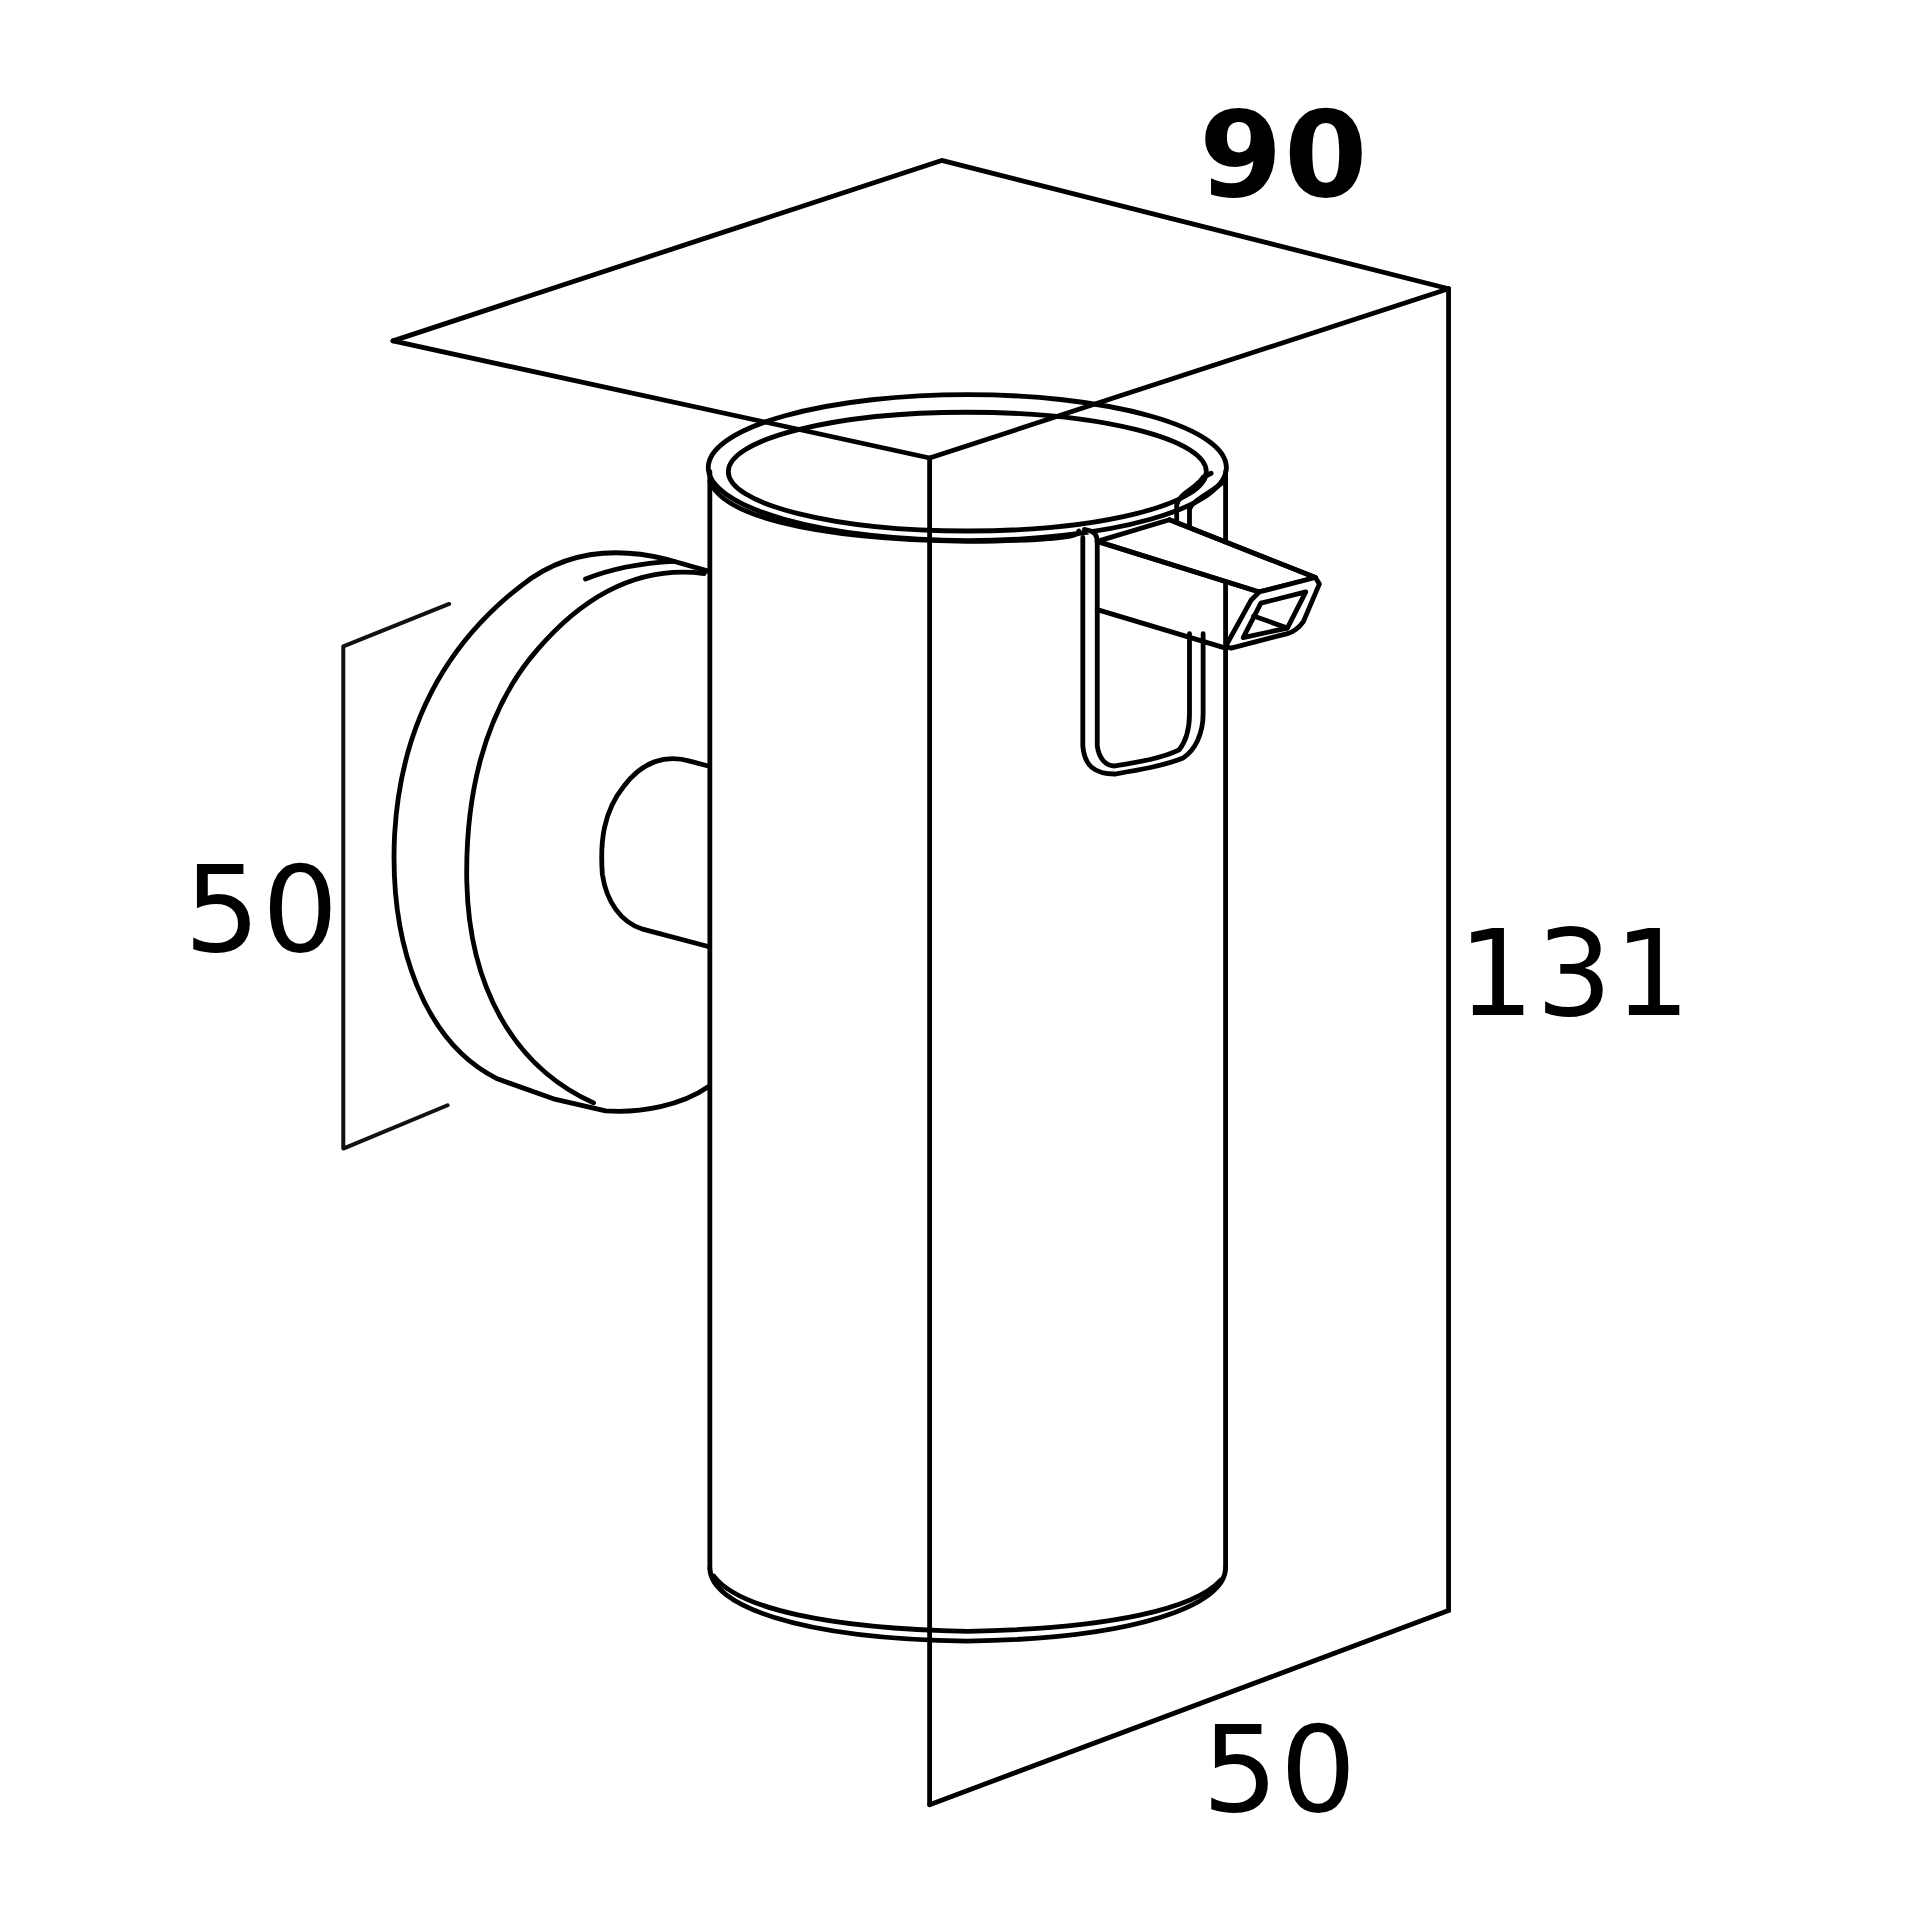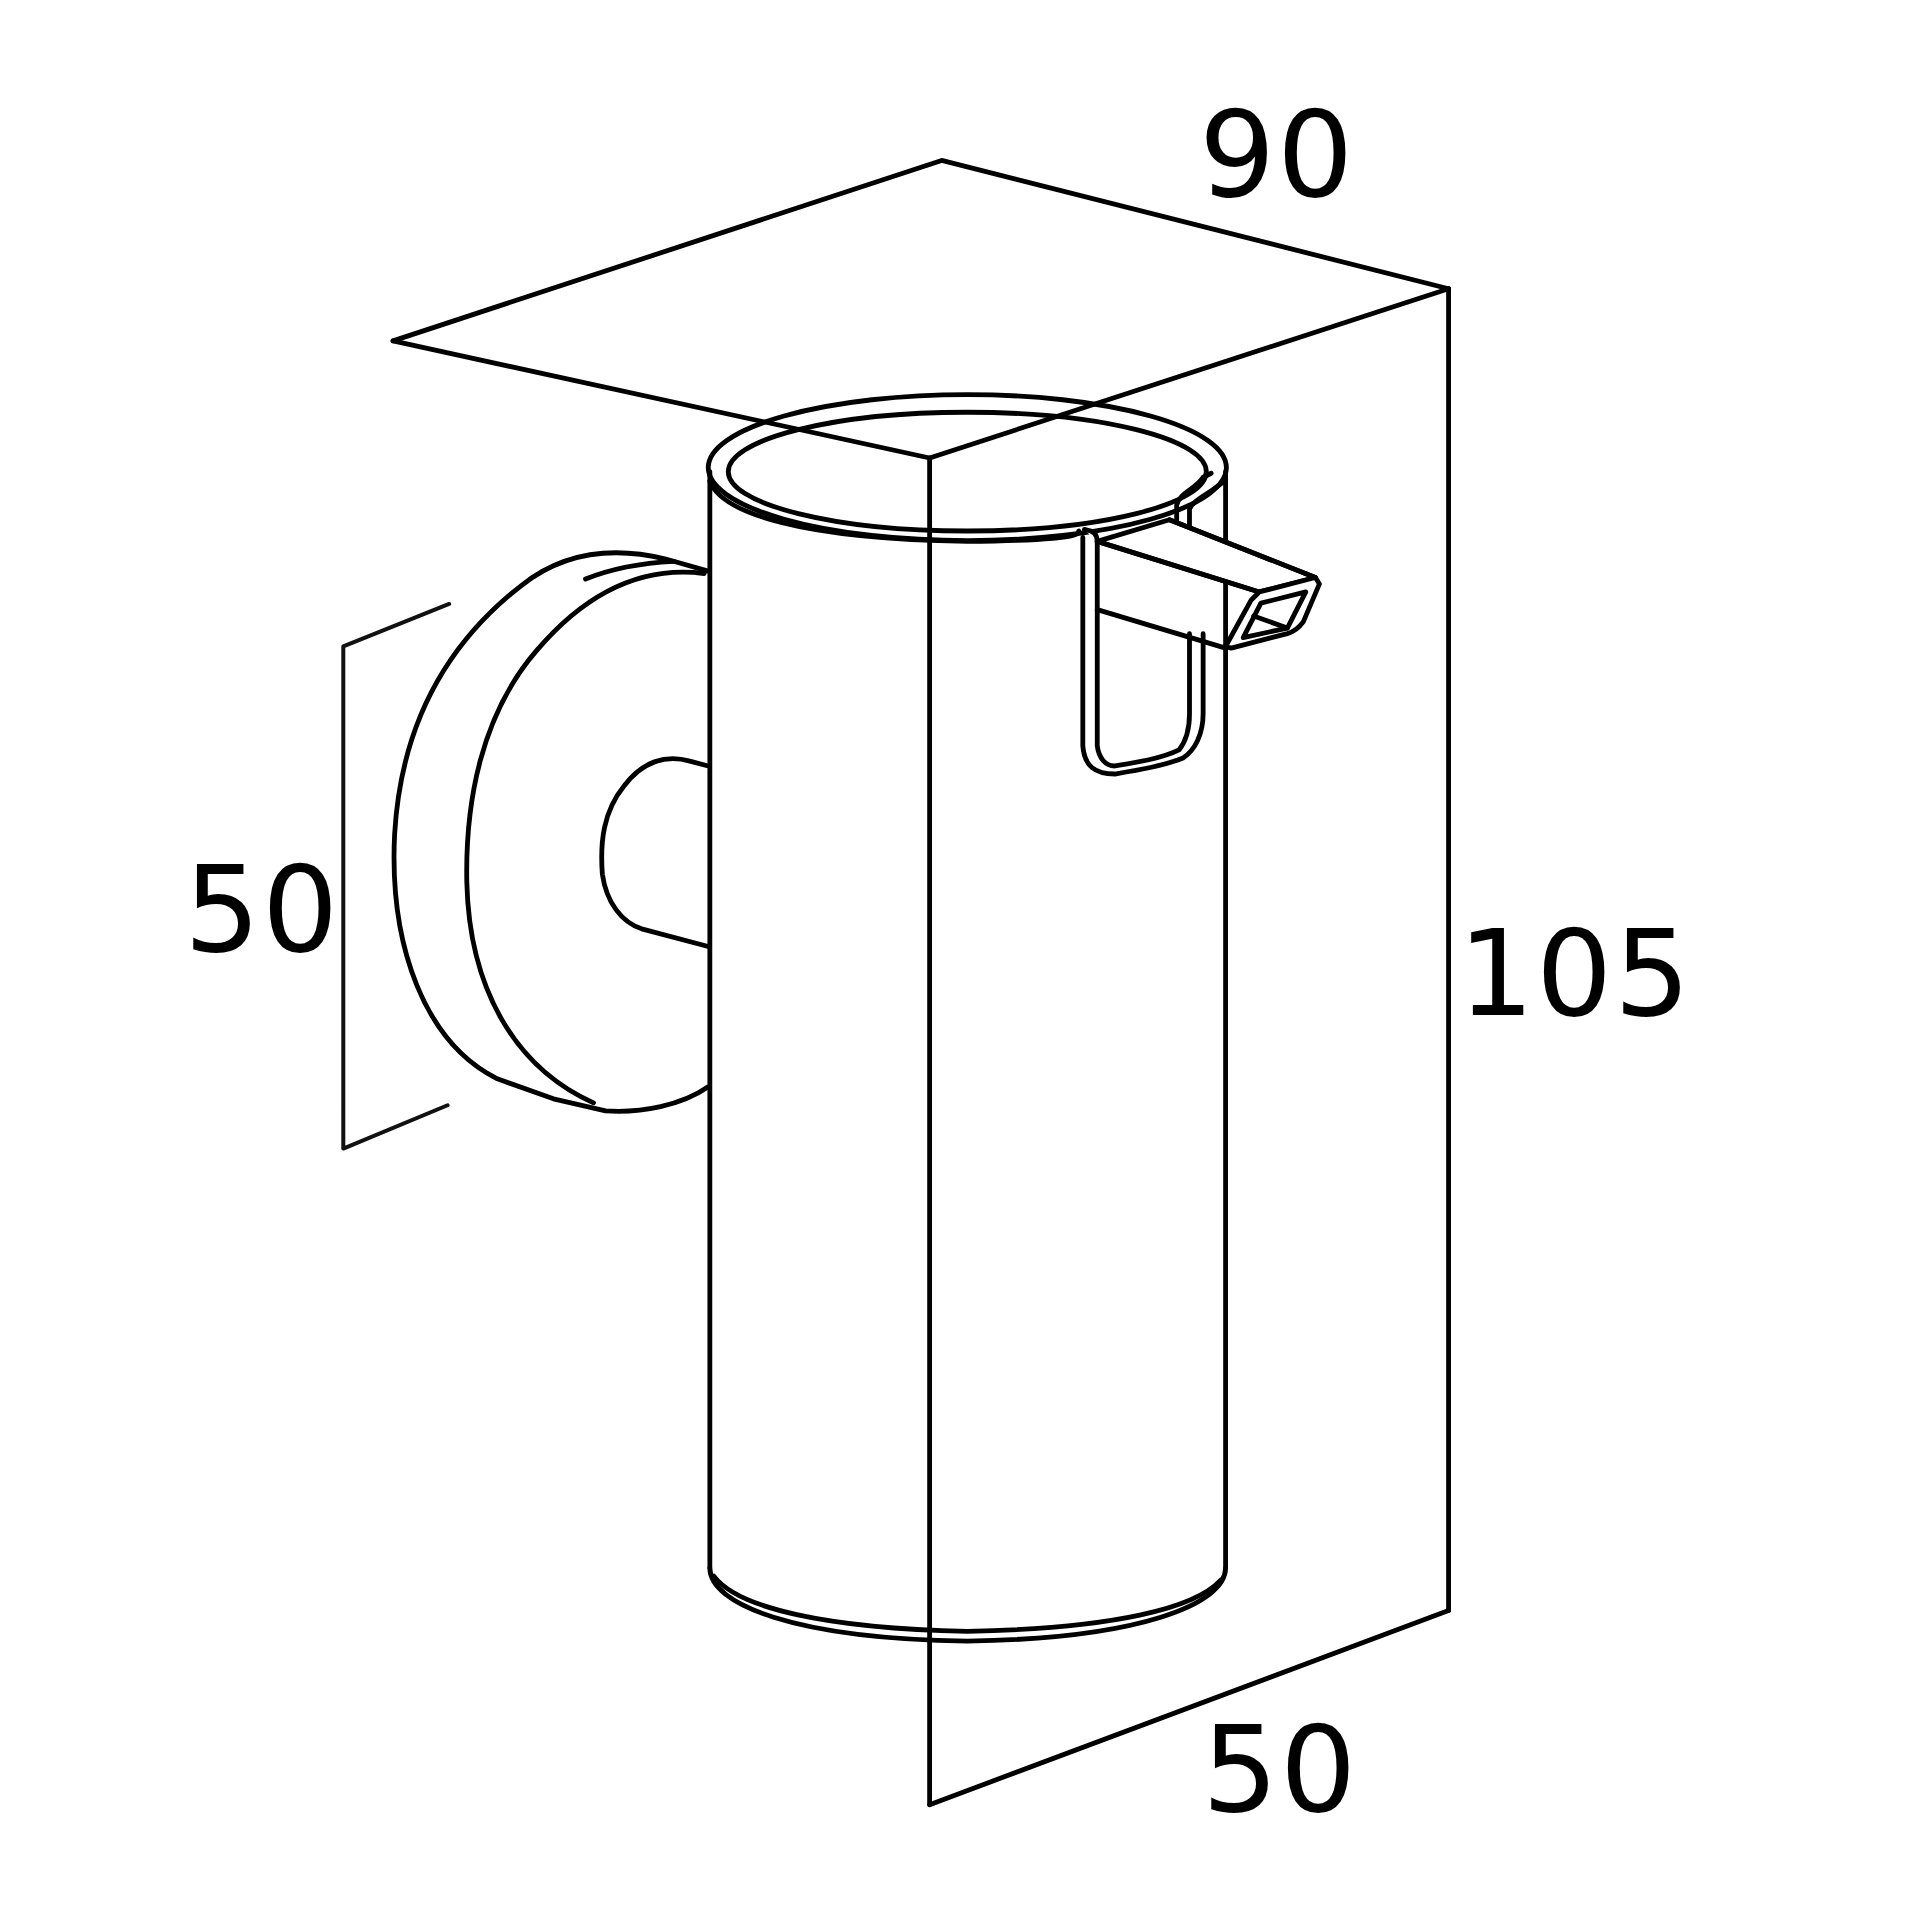--- a/index.html
+++ b/index.html
@@ -96,17 +96,17 @@
   </g>
 
   <g>
     <polyline class="ln" points="490,425 1159,571 1806,360"></polyline>
     <line class="ln" x1="1159" y1="571" x2="1159" y2="2250"></line>
     <line class="ln" x1="1806" y1="360" x2="1806" y2="2008"></line>
     <line class="ln" x1="1159" y1="2250" x2="1806" y2="2008"></line>
   </g>
 </svg>
 
-<div class="dim-label" style="left:1199px; top:95px;">90</div>
-<div class="dim-label" style="left:1458px; top:914px;">105</div>
+<div class="dim-label" style="left:1199px; top:95px;font-weight:bold;">90</div>
+<div class="dim-label" style="left:1458px; top:914px;">131</div>
 <div class="dim-label" style="left:1202px; top:1710px;">50</div>
 <div class="dim-label" style="left:184px; top:850px;">50</div>
 
 
 </body></html>

